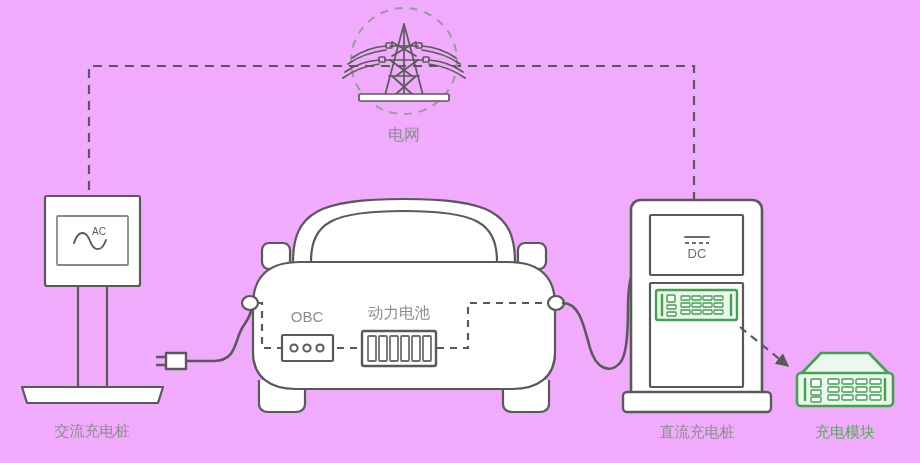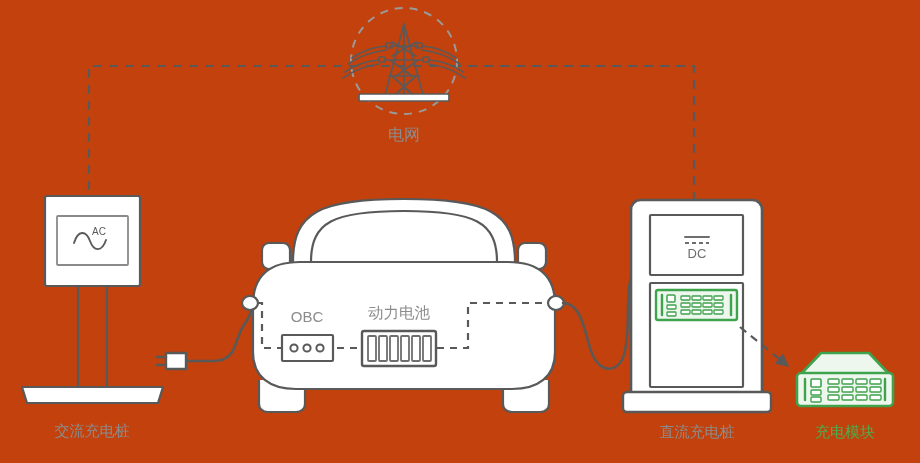--- a/index.html
+++ b/index.html
@@ -12,21 +12,21 @@
     width: 920px;
     height: 463px;
     font-family: "Liberation Sans", "DejaVu Sans", sans-serif;
     overflow: hidden;
     position: relative;
   }
   #diagram-root {
     position: relative;
     width: 920px;
     height: 463px;
-    background: #c2410c;
+    background: #f0abfc;
   }
   #diagram-svg {
     position: absolute;
     top: 0;
     left: 0;
     width: 920px;
     height: 463px;
     display: block;
   }
   .lbl {

